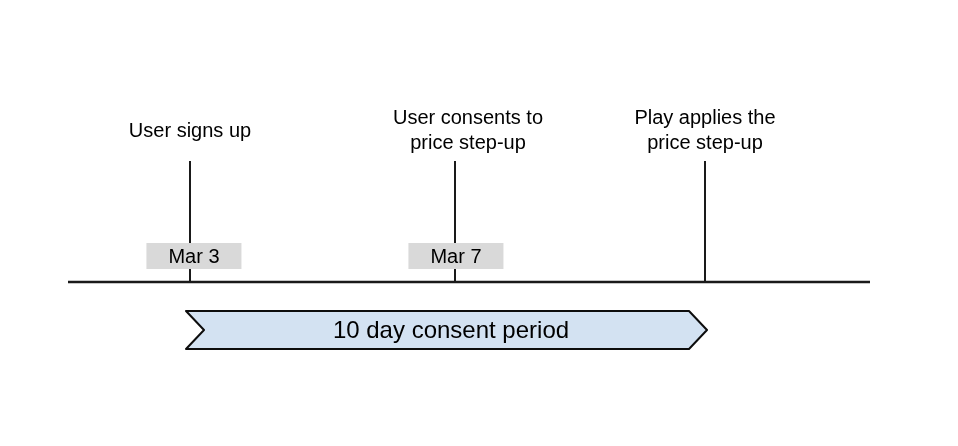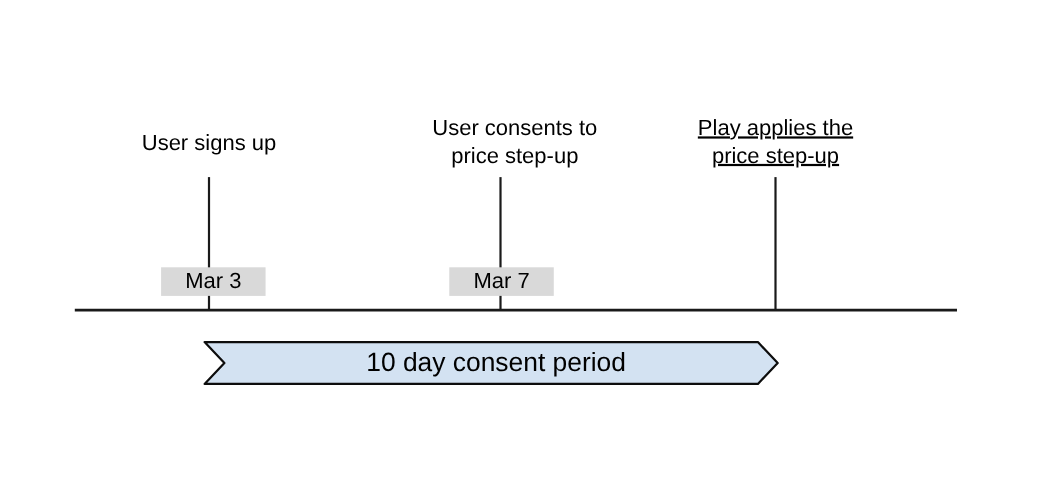--- a/index.html
+++ b/index.html
@@ -43,21 +43,21 @@
     position: absolute;
     transform: translateX(-50%);
     text-align: center;
     font-size: 20px;
     line-height: 25px;
     white-space: pre-line;
     color: var(--text-color);
   }
   .event-title.e1 { left: 190px; top: 118px; }
   .event-title.e2 { left: 468px; top: 105px; }
-  .event-title.e3 { left: 705px; top: 105px; text-decoration: underline; }
+  .event-title.e3 { left: 705px; top: 105px; }
   .date-badge {
     position: absolute;
     top: 243px;
     transform: translateX(-50%);
     height: 26px;
     line-height: 26px;
     padding: 0 22px;
     background: var(--date-bg);
     font-size: 20px;
     white-space: nowrap;

